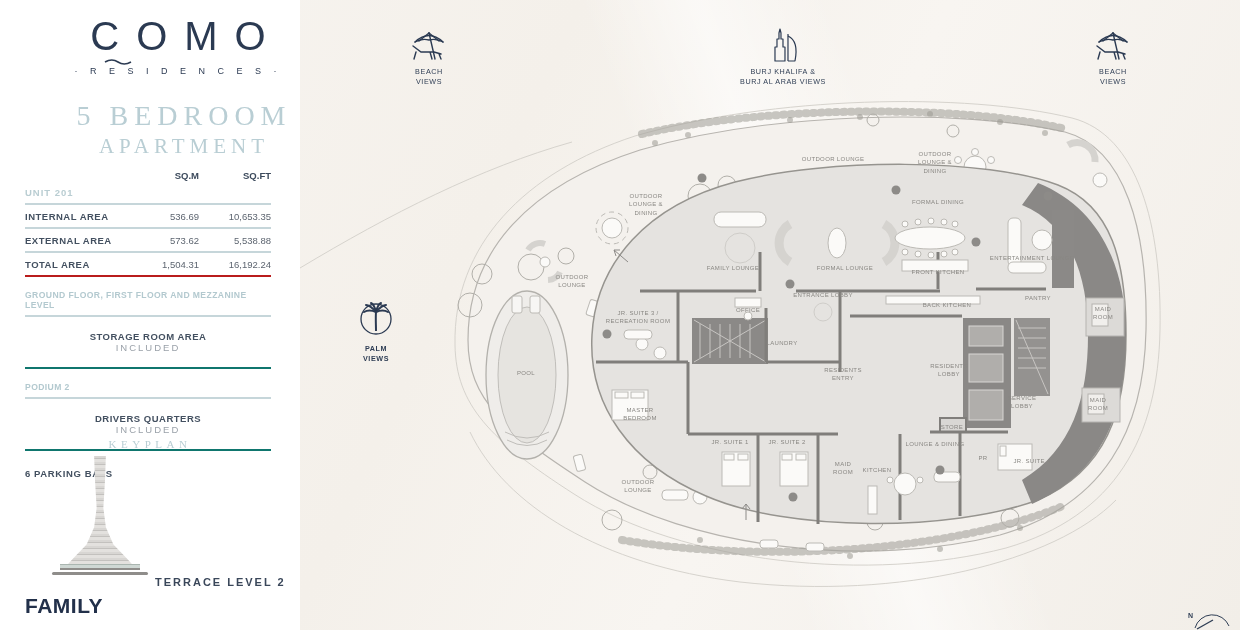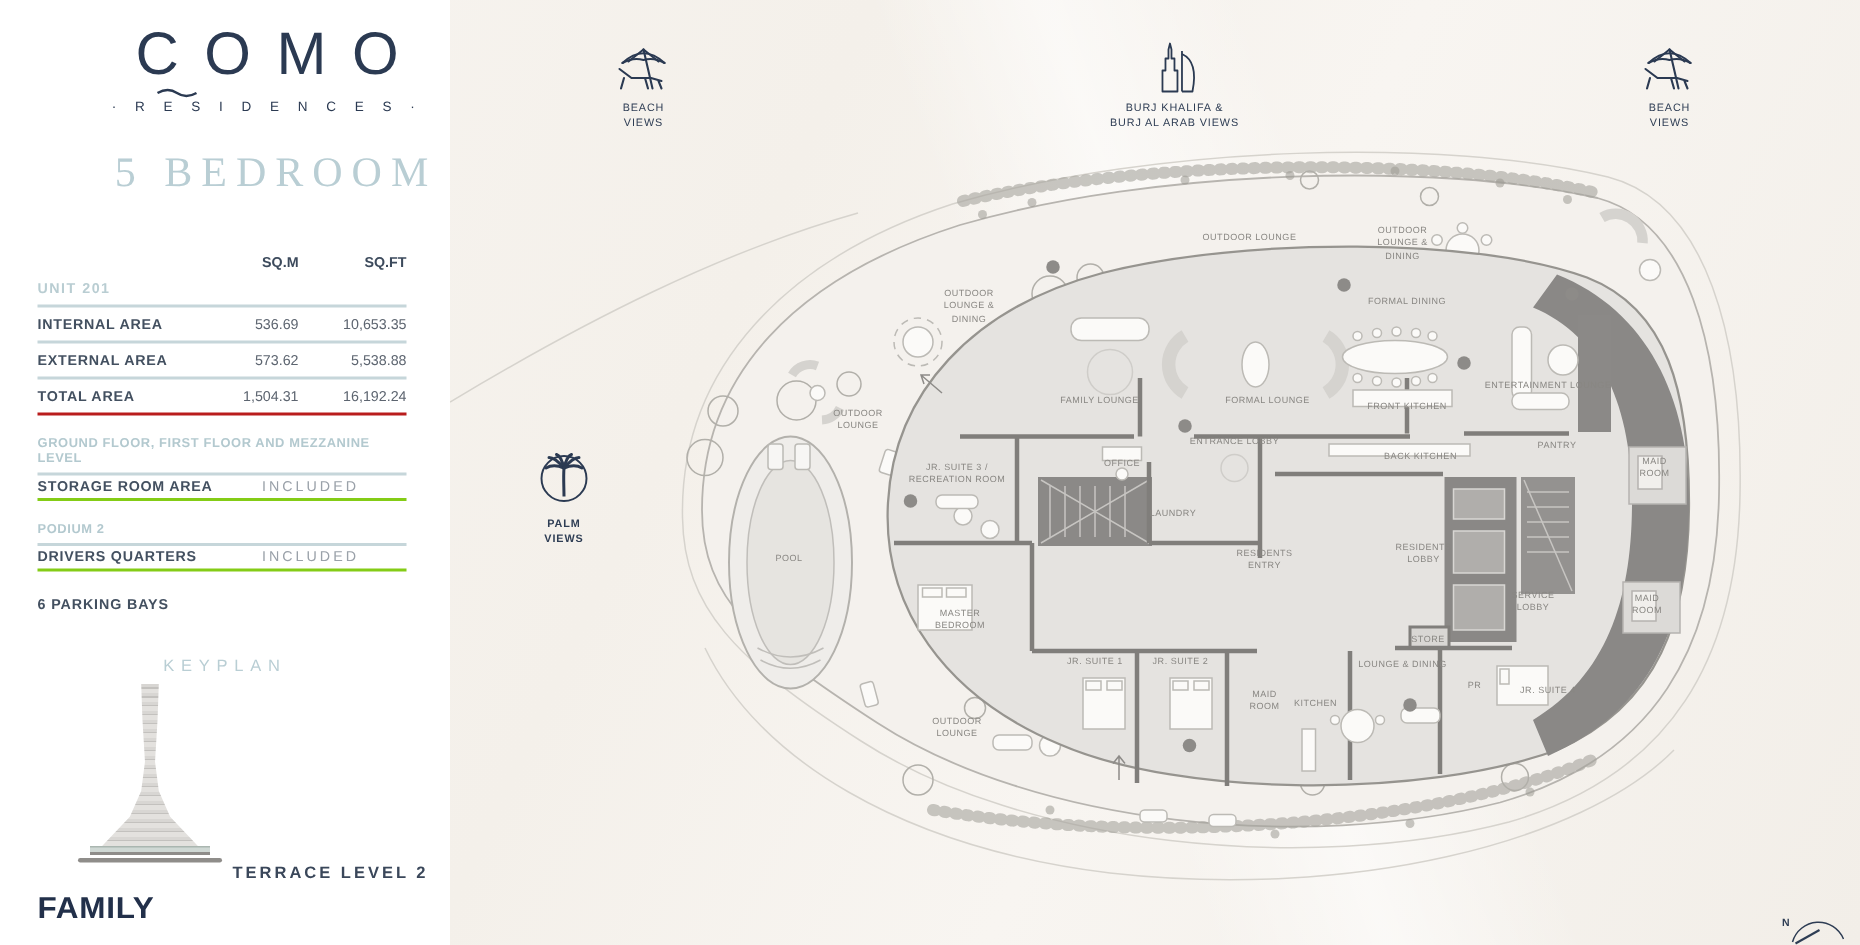--- a/index.html
+++ b/index.html
@@ -23,26 +23,26 @@
   .area-table { position:absolute; left:25px; top:170px; width:246px; color:#435060; }
   .t-row, .t-hrow { display:flex; align-items:center; }
   .lbl { flex:1; font-size:9.5px; font-weight:bold; letter-spacing:.5px; }
   .c1 { width:56px; text-align:right; font-size:9.5px; color:#5d6570; }
   .c2 { width:72px; text-align:right; font-size:9.5px; color:#5d6570; }
   .hd { font-weight:bold; color:#3c4a5c; }
   .t-unit { font-size:9.5px; font-weight:bold; letter-spacing:1px; color:#b9cdd2; margin:6px 0 5px; }
   .t-body .t-row { border-top:2px solid #c6d6da; padding:5.5px 0; }
   .t-body { border-bottom:2px solid #b91c1c; }
   .t-section { font-size:8.6px; font-weight:bold; letter-spacing:.4px; color:#b3c9cf; margin:13px 0 5px; }
-  .t-row.bordered { border-top:2px solid #c6d6da; border-bottom:2px solid #84cc16; padding:2px 0; }
+  .t-row.bordered { border-top:2px solid #c6d6da; border-bottom:2px solid #0f766e; padding:14px 0;flex-direction:column; }
   .inc { width:128px; text-align:center; font-size:9.5px; letter-spacing:2px; color:#9aa1a9; }
   .t-note { font-size:9.5px; font-weight:bold; letter-spacing:.6px; margin-top:17px; color:#435060; }
 
   .keyplan-title { position:absolute; left:0; top:438px; width:300px; text-align:center;
-                   font-size:11px; letter-spacing:4.5px; color:#b9ced4; }
+                   font-size:11px; letter-spacing:4.5px; color:#b9ced4;font-family:Liberation Serif, serif; }
   .tower { position:absolute; left:58px; top:456px; width:84px; height:122px; }
   .tower-body { position:absolute; left:0; top:0; width:84px; height:108px;
         background:repeating-linear-gradient(180deg,#d8d6d3 0 2px,#c3c1be 2px 3px,#e3e1de 3px 6px);
         clip-path:polygon(43% 0,57% 0,56% 22%,54% 48%,57% 66%,66% 82%,82% 95%,88% 100%,12% 100%,18% 95%,34% 82%,43% 66%,46% 48%,44% 22%); }
   .tower-base { position:absolute; left:2px; top:108px; width:80px; height:6px; background:#cfd8d4;
         border-top:1px solid #aab6b0; border-bottom:2px solid #8f8d8a; }
   .tower-ground { position:absolute; left:-6px; top:116px; width:96px; height:3px; background:#8f8d8a; border-radius:2px; }
   .keyplan-caption { position:absolute; left:155px; top:576px; font-size:11px; font-weight:bold;
                      letter-spacing:2px; color:#3a475a; }
   .nakheel { position:absolute; left:25px; top:594px; font-size:21px; font-weight:800;
@@ -410,20 +410,21 @@
   <div class="logo">
     <div class="logo-word">COMO</div>
     <svg class="logo-wave" width="30" height="8" viewBox="0 0 30 8" fill="none" stroke="#2b3a52" stroke-width="1.6">
       <path d="M2,4 Q9,0 15,4 T28,4"></path>
     </svg>
     <div class="logo-sub">· R E S I D E N C E S ·</div>
   </div>
 
   <div class="title">
     <div class="title-1">5 BEDROOM</div>
+    <div class="title-2">APARTMENT</div>
   </div>
 
   <div class="area-table">
     <div class="t-hrow">
       <span class="lbl"></span>
       <span class="c1 hd">SQ.M</span>
       <span class="c2 hd">SQ.FT</span>
     </div>
     <div class="t-unit">UNIT 201</div>
     <div class="t-body">

